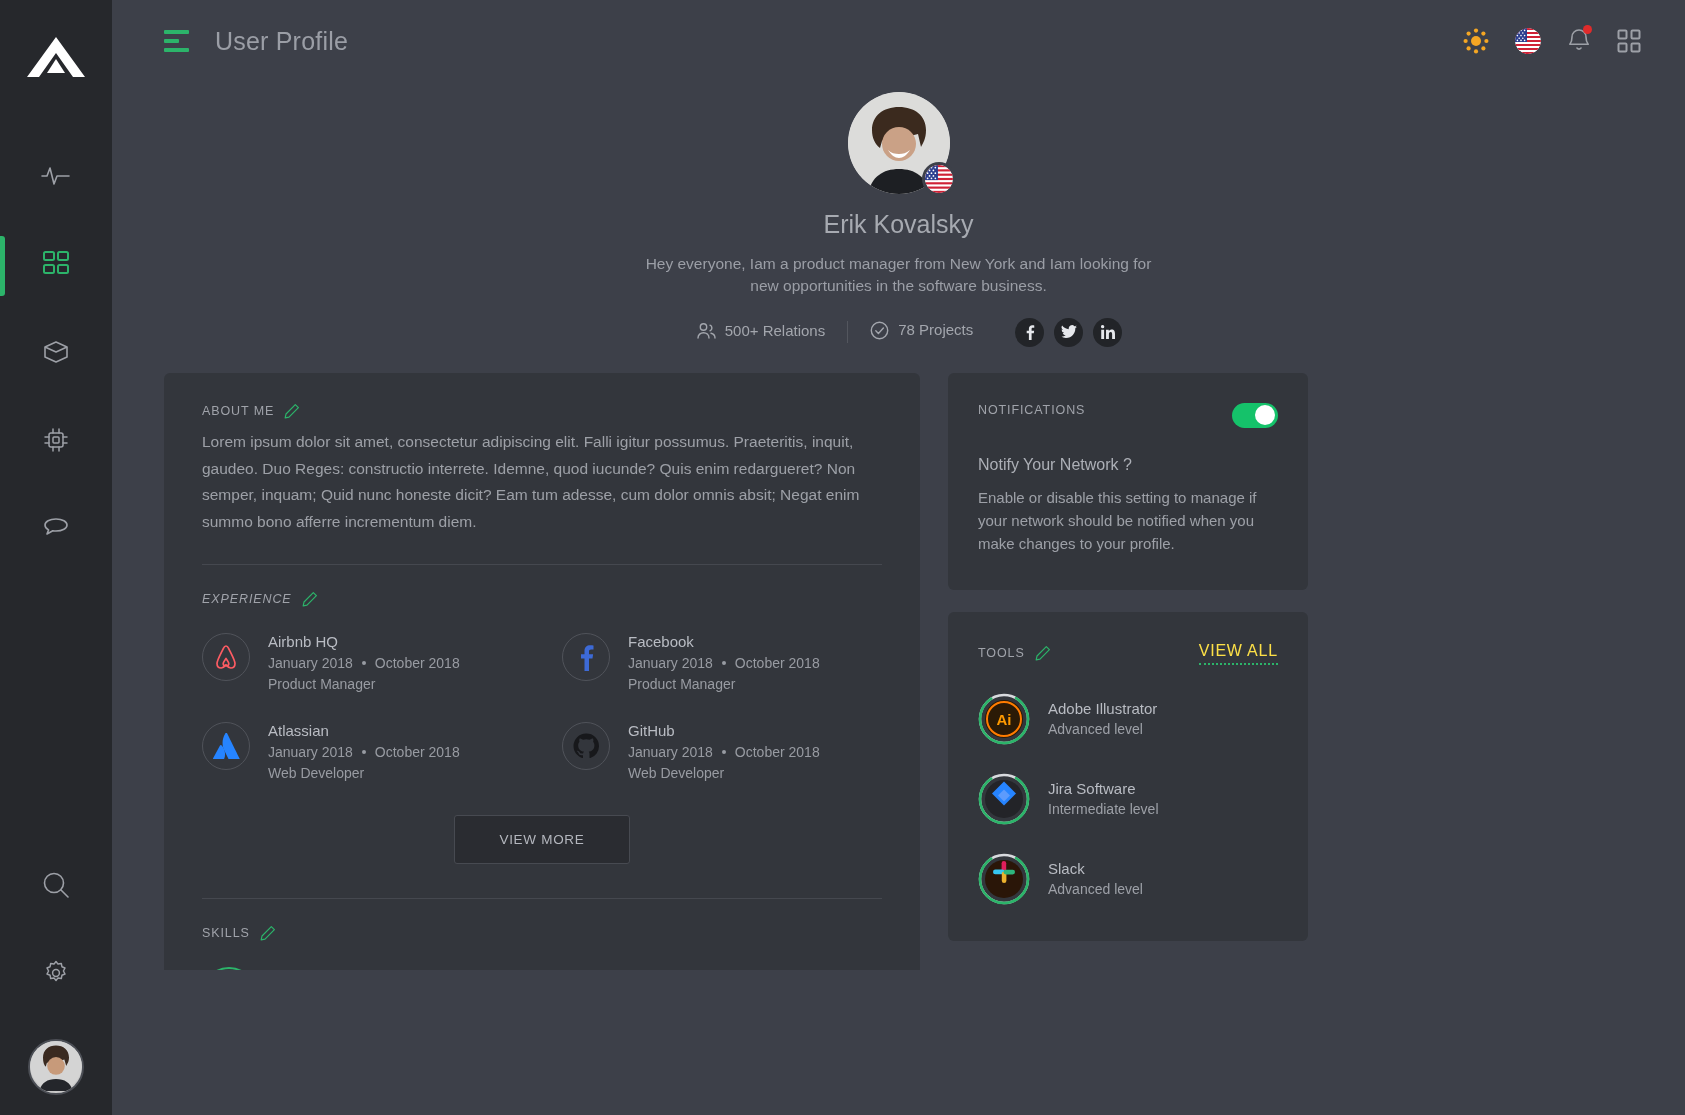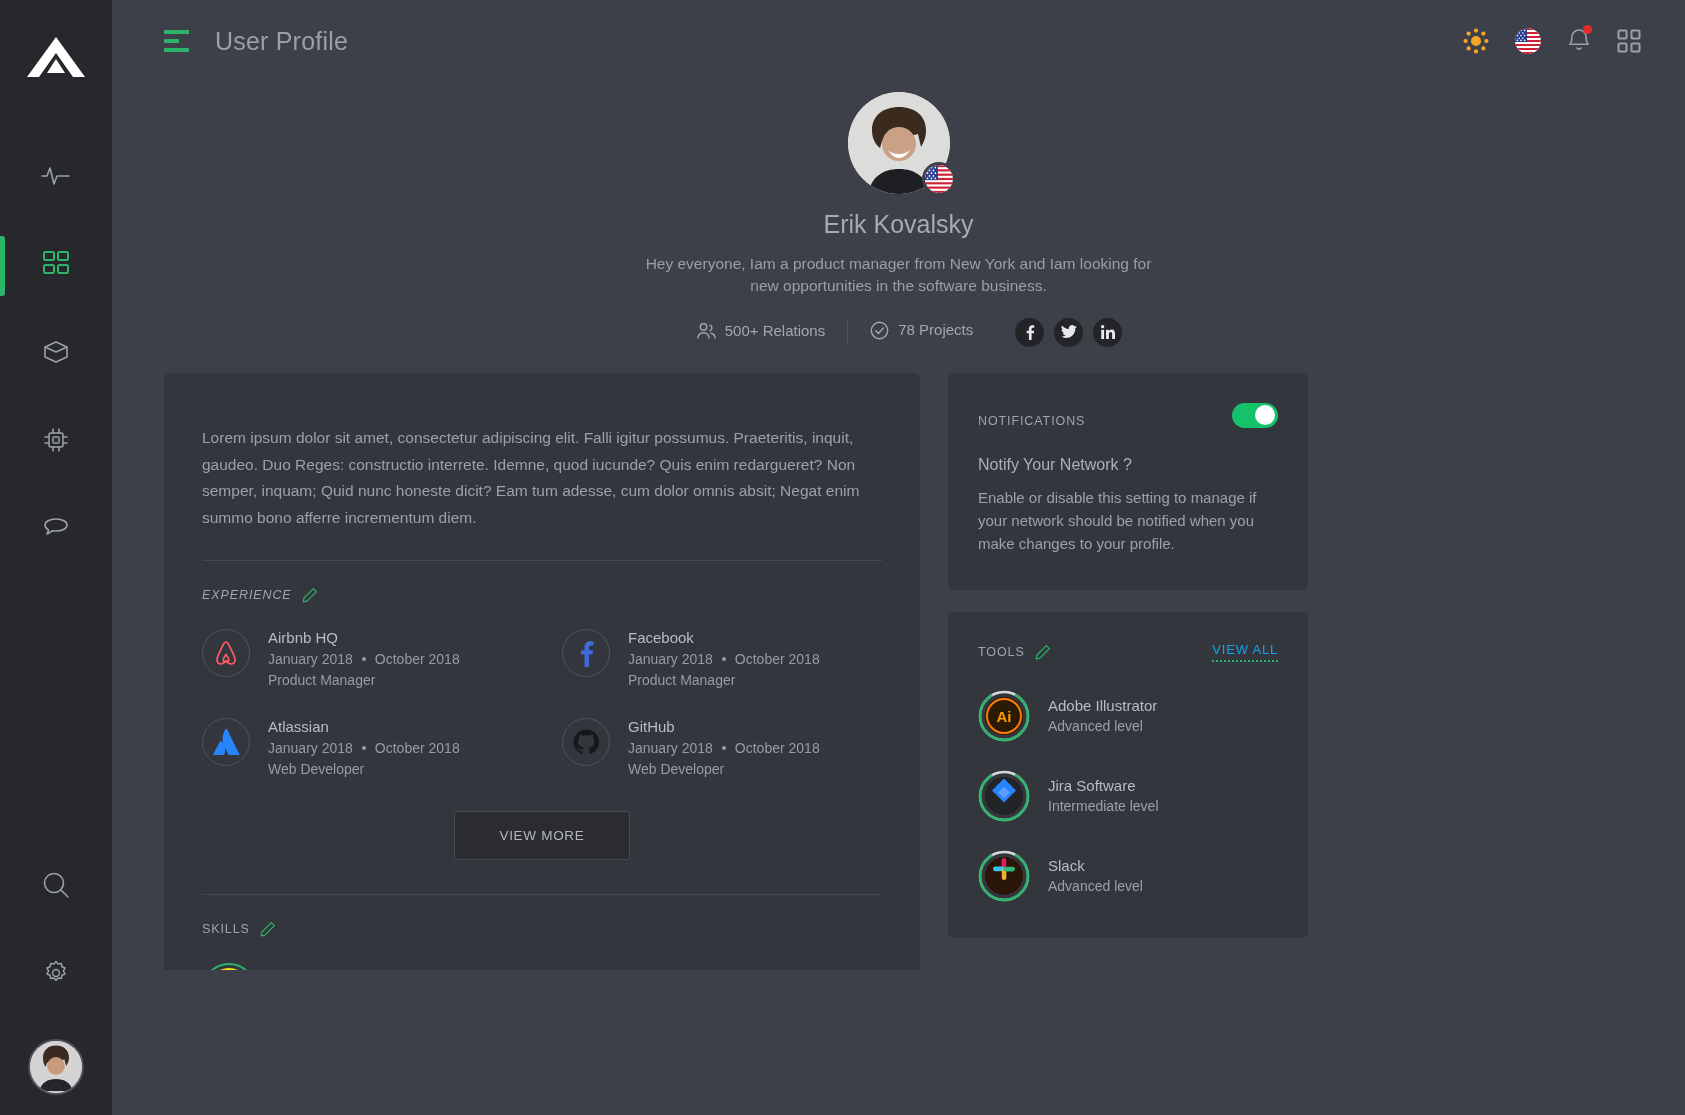--- a/index.html
+++ b/index.html
@@ -78,21 +78,21 @@
   .col-left { width:756px; flex:0 0 756px; }
   .col-right { width:360px; flex:0 0 360px; }
 
   .card { background:#33363c; border-radius:6px; }
   .card-pad { padding:30px 38px 36px; }
 
   .sec-head { display:flex; align-items:center; gap:10px; }
   .sec-title { font-size:12.5px; letter-spacing:.9px; color:#a0a3aa; font-weight:400; }
   .pencil { cursor:pointer; display:flex; }
 
-  .about-text { margin-top:22px; font-size:15.5px; line-height:1.72; color:#9da0a7; }
+  .about-text { margin-top:10px; font-size:15.5px; line-height:1.72; color:#9da0a7; }
   .divider { height:1px; background:#45484f; margin:28px 0 0; }
 
   .exp-grid { display:grid; grid-template-columns:1fr 1fr; gap:30px 40px; margin-top:26px; }
   .exp-item { display:flex; gap:18px; align-items:flex-start; }
   .exp-logo {
     width:48px; height:48px; flex:0 0 48px; border-radius:50%;
     border:1px solid #50535a; display:flex; align-items:center; justify-content:center;
     background:transparent;
   }
   .exp-name { font-size:15px; color:#b9bcc3; margin-bottom:5px; }
@@ -127,34 +127,34 @@
     display:flex; align-items:flex-end; justify-content:center;
   }
   .stack-av:first-child { margin-left:0; }
   .stack-count {
     width:36px; height:36px; border-radius:50%; border:1px solid #52555c;
     margin-left:8px; display:flex; align-items:center; justify-content:center;
     font-size:13px; color:#9da0a7; cursor:pointer;
   }
 
   
-  .notif-head { display:flex; align-items:flex-end; justify-content:space-between; }
+  .notif-head { display:flex; align-items:flex-start; justify-content:space-between; }
   .toggle {
     width:46px; height:25px; border-radius:13px; background:#15c26a;
     position:relative; cursor:pointer;
   }
   .toggle .knob {
     position:absolute; top:2.5px; right:3px; width:20px; height:20px;
     border-radius:50%; background:#fff;
   }
   .notif-q { margin-top:28px; font-size:16px; color:#acafb6; }
   .notif-body { margin-top:12px; font-size:15px; line-height:1.55; color:#9da0a7; }
 
   .tools-head { display:flex; align-items:center; justify-content:space-between; }
-  .view-all { font-size:13px; letter-spacing:.8px; color:#0ea5e9; cursor:pointer;
+  .view-all { font-size:16px; letter-spacing:.8px; color:#fde047; cursor:pointer;
     border-bottom:2px dotted #2cb46a; padding-bottom:3px; }
   .tool-row { display:flex; align-items:center; margin-top:28px; }
   .tool-ring { position:relative; width:52px; height:52px; flex:0 0 52px; }
   .tool-icon {
     position:absolute; inset:7px; border-radius:50%;
     display:flex; justify-content:center; overflow:hidden;
   }
   .tool-meta { margin-left:18px; }
   .tool-name { font-size:15px; color:#b9bcc3; margin-bottom:4px; }
   .tool-level { font-size:14px; color:#9da0a7; }
@@ -418,20 +418,28 @@
           </span>
         </div>
       </div>
     </div>
 
     <div class="content">
 
       <div class="col-left">
         <div class="card card-pad">
 
+          <div class="sec-head">
+            <span class="sec-title">ABOUT ME</span>
+            <span class="pencil">
+              <svg width="16" height="16" viewBox="0 0 16 16" fill="none" stroke="#2cb46a" stroke-width="1.2" stroke-linejoin="round">
+                  <path d="M11.3 1.6l3.1 3.1L5 14.1 1.2 14.8 2 11z"></path>
+                </svg>
+            </span>
+          </div>
           <p class="about-text">Lorem ipsum dolor sit amet, consectetur adipiscing elit. Falli igitur possumus. Praeteritis, inquit, gaudeo. Duo Reges: constructio interrete. Idemne, quod iucunde? Quis enim redargueret? Non semper, inquam; Quid nunc honeste dicit? Eam tum adesse, cum dolor omnis absit; Negat enim summo bono afferre incrementum diem.</p>
 
           <div class="divider"></div>
 
           <div class="sec-head" style="margin-top:26px;font-style:italic;">
             <span class="sec-title">EXPERIENCE</span>
             <span class="pencil">
               <svg width="16" height="16" viewBox="0 0 16 16" fill="none" stroke="#2cb46a" stroke-width="1.2" stroke-linejoin="round">
                   <path d="M11.3 1.6l3.1 3.1L5 14.1 1.2 14.8 2 11z"></path>
                 </svg>

